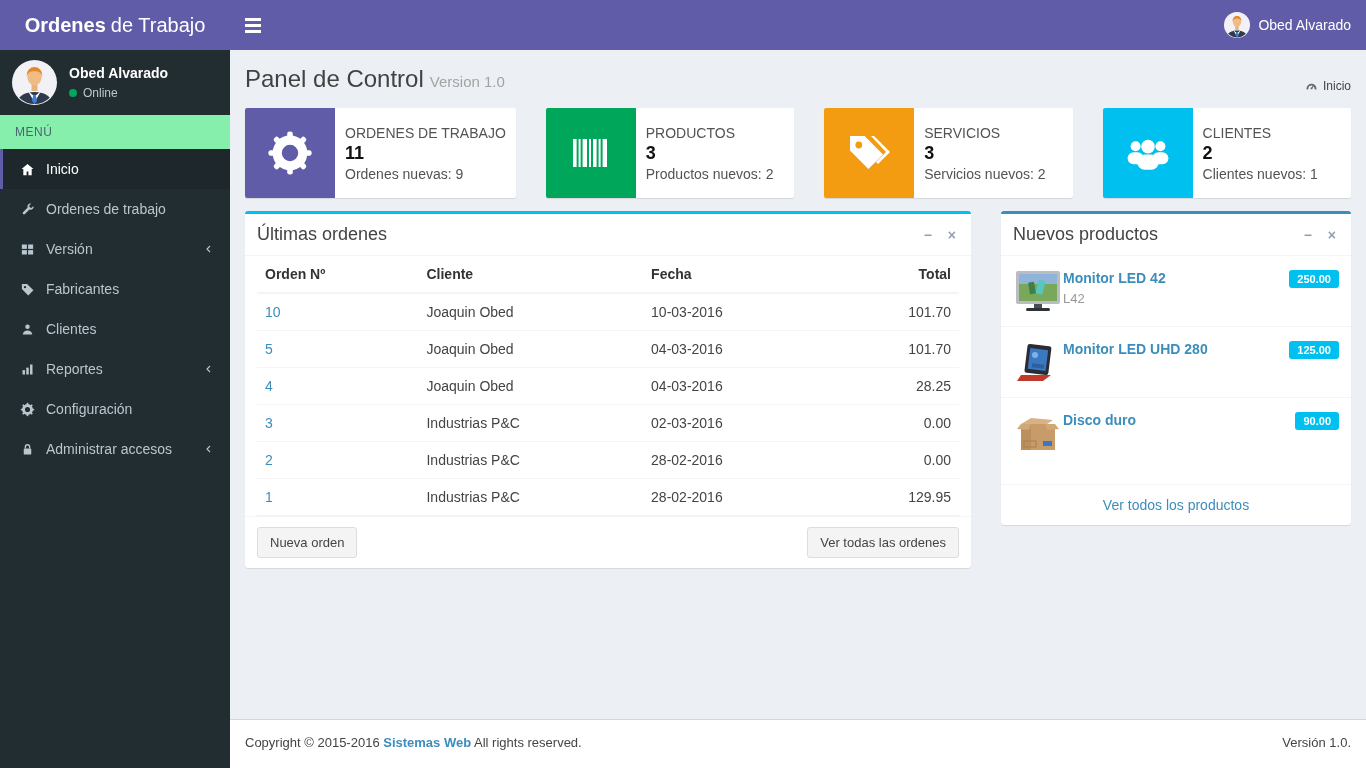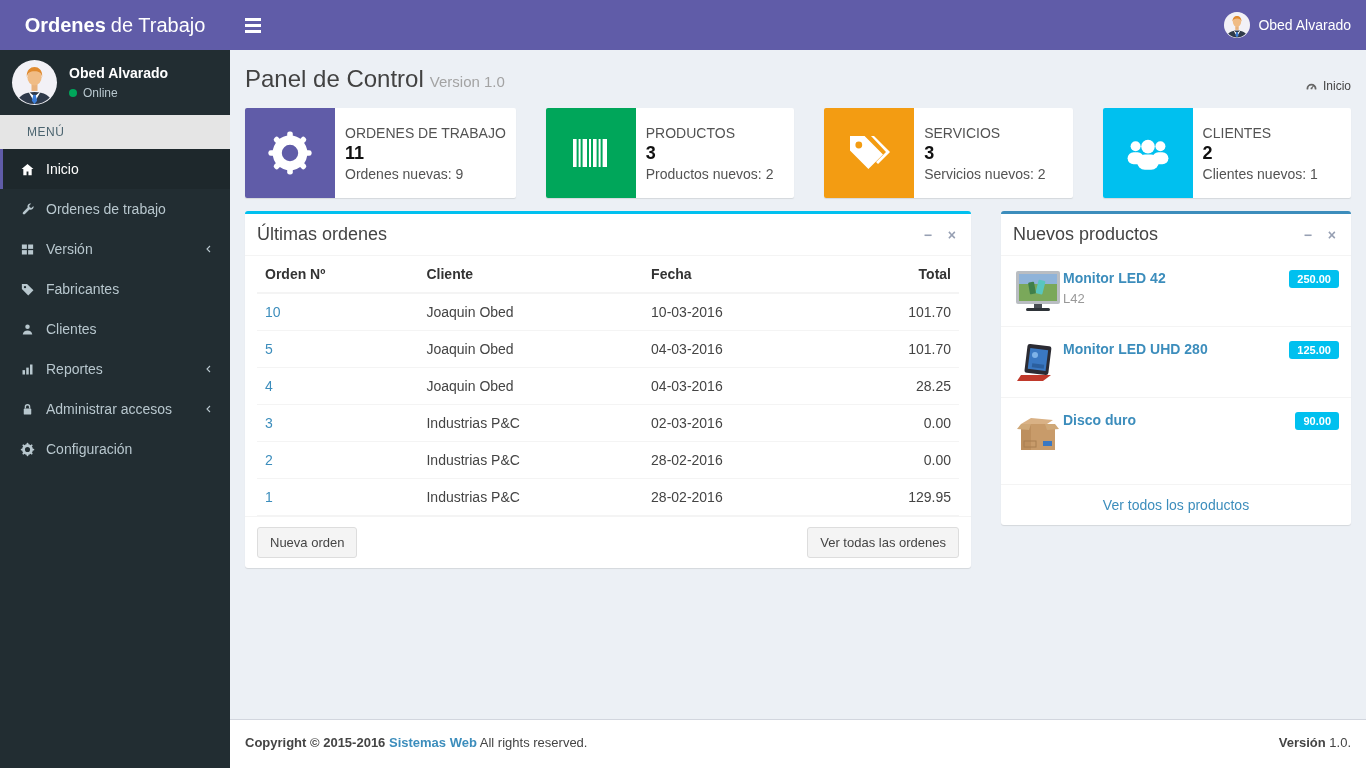--- a/index.html
+++ b/index.html
@@ -22,21 +22,21 @@
   .wrapper { flex:1; display:flex; min-height:0; }
   .sidebar { width:230px; flex:0 0 230px; background:#222d32; }
   .main { flex:1; display:flex; flex-direction:column; min-width:0; }
 
   
   .user-panel { display:flex; gap:12px; padding:10px 12px; align-items:center; }
   .user-panel .avatar { width:45px; height:45px; border-radius:50%; overflow:hidden; background:#f2f1f6; flex:0 0 45px; }
   .user-panel .uname { color:#fff; font-weight:bold; font-size:14px; margin-bottom:5px; }
   .user-panel .ustatus { color:#b8c7ce; font-size:12px; display:flex; align-items:center; gap:6px; }
   .user-panel .dot { width:8px; height:8px; border-radius:50%; background:#3c763d; background:#00a65a; display:inline-block; }
-  .menu-header { background:#e5e5e5; color:#8aa4af; color:#4b646f; font-size:12px; padding:10px 27px; letter-spacing:.5px; }
+  .menu-header { background:#86efac; color:#8aa4af; color:#4b646f; font-size:12px; padding:10px 15px; letter-spacing:.5px; }
   .menu { list-style:none; }
   .menu li { display:flex; align-items:center; gap:10px; padding:12px 15px; color:#b8c7ce; font-size:14px; border-left:3px solid transparent; cursor:pointer; }
   .menu li.active { background:#1e282c; color:#fff; border-left-color:#605ca8; }
   .menu .mi-icon { width:18px; height:16px; display:inline-flex; align-items:center; justify-content:center; flex:0 0 18px; }
   .menu .mi-icon svg { width:15px; height:15px; fill:currentColor; }
   .menu .arrow { margin-left:auto; display:inline-flex; }
   .menu .arrow svg { width:12px; height:12px; stroke:currentColor; fill:none; stroke-width:2; }
 
   
   .content { flex:1; overflow:hidden; padding:0; }
@@ -88,21 +88,21 @@
   .p-info { padding-top:4px; }
   .p-title { color:#3c8dbc; font-weight:bold; font-size:14px; text-decoration:none; cursor:pointer; display:inline-block; margin-bottom:5px; }
   .p-sub { color:#999; font-size:13px; }
   .p-badge { position:absolute; right:12px; top:14px; background:#00c0ef; color:#fff; font-size:11px; font-weight:bold; padding:3px 8px; border-radius:3px; }
   .products-footer { border-top:1px solid #f4f4f4; text-align:center; padding:12px; }
   .products-footer a { color:#3c8dbc; font-size:14px; text-decoration:none; cursor:pointer; }
 
   
   .main-footer { flex:0 0 49px; background:#fff; border-top:1px solid #d2d6de; padding:15px; display:flex; justify-content:space-between; font-size:13px; color:#444; }
   .main-footer a { color:#3c8dbc; text-decoration:none; font-weight:bold; cursor:pointer;text-align:center; }
-  .main-footer b { font-weight:bold; }
+  .main-footer b { font-weight:normal; }
 </style>
 </head>
 <body>
 
 <div class="page">
 
   <header class="main-header">
     <div class="logo">
       <b>Ordenes</b>
       <span>de Trabajo</span>
@@ -231,48 +231,48 @@
             <span>Reportes</span>
             <span class="arrow">
               <svg viewBox="0 0 24 24" xmlns="http://www.w3.org/2000/svg">
                 <polyline points="14 6 8 12 14 18" stroke="currentColor" fill="none" stroke-width="2.2"></polyline>
               </svg>
             </span>
           </li>
           <li>
             <span class="mi-icon">
               <svg viewBox="0 0 24 24" xmlns="http://www.w3.org/2000/svg">
-                <g fill="currentColor">
-                  <rect x="6" y="10.5" width="12" height="9.5" rx="1.4"></rect>
-                </g>
-                <path d="M8.6 10.5V7.8a3.4 3.4 0 0 1 6.8 0v2.7" fill="none" stroke="currentColor" stroke-width="2.2"></path>
-              </svg>
-            </span>
-            <span>Administrar accesos</span>
-            <span class="arrow">
-              <svg viewBox="0 0 24 24" xmlns="http://www.w3.org/2000/svg">
-                <polyline points="14 6 8 12 14 18" stroke="currentColor" fill="none" stroke-width="2.2"></polyline>
-              </svg>
-            </span>
-          </li>
-          <li>
-            <span class="mi-icon">
-              <svg viewBox="0 0 24 24" xmlns="http://www.w3.org/2000/svg">
                 <circle cx="12" cy="12" r="6.4" fill="none" stroke="currentColor" stroke-width="4.6"></circle>
                 <rect x="10.6" y="1.2" width="2.8" height="5.2" rx="1.2" fill="currentColor" transform="rotate(0 12 12)"></rect>
                 <rect x="10.6" y="1.2" width="2.8" height="5.2" rx="1.2" fill="currentColor" transform="rotate(45 12 12)"></rect>
                 <rect x="10.6" y="1.2" width="2.8" height="5.2" rx="1.2" fill="currentColor" transform="rotate(90 12 12)"></rect>
                 <rect x="10.6" y="1.2" width="2.8" height="5.2" rx="1.2" fill="currentColor" transform="rotate(135 12 12)"></rect>
                 <rect x="10.6" y="1.2" width="2.8" height="5.2" rx="1.2" fill="currentColor" transform="rotate(180 12 12)"></rect>
                 <rect x="10.6" y="1.2" width="2.8" height="5.2" rx="1.2" fill="currentColor" transform="rotate(225 12 12)"></rect>
                 <rect x="10.6" y="1.2" width="2.8" height="5.2" rx="1.2" fill="currentColor" transform="rotate(270 12 12)"></rect>
                 <rect x="10.6" y="1.2" width="2.8" height="5.2" rx="1.2" fill="currentColor" transform="rotate(315 12 12)"></rect>
               </svg>
             </span>
             <span>Configuración</span>
+          </li>
+          <li>
+            <span class="mi-icon">
+              <svg viewBox="0 0 24 24" xmlns="http://www.w3.org/2000/svg">
+                <g fill="currentColor">
+                  <rect x="6" y="10.5" width="12" height="9.5" rx="1.4"></rect>
+                </g>
+                <path d="M8.6 10.5V7.8a3.4 3.4 0 0 1 6.8 0v2.7" fill="none" stroke="currentColor" stroke-width="2.2"></path>
+              </svg>
+            </span>
+            <span>Administrar accesos</span>
+            <span class="arrow">
+              <svg viewBox="0 0 24 24" xmlns="http://www.w3.org/2000/svg">
+                <polyline points="14 6 8 12 14 18" stroke="currentColor" fill="none" stroke-width="2.2"></polyline>
+              </svg>
+            </span>
           </li>
         </ul>
     </aside>
 
     <div class="main">
       <div class="content">
 
         <div class="content-header">
           <h1>
             <span>Panel de Control</span><small>Version 1.0</small>

